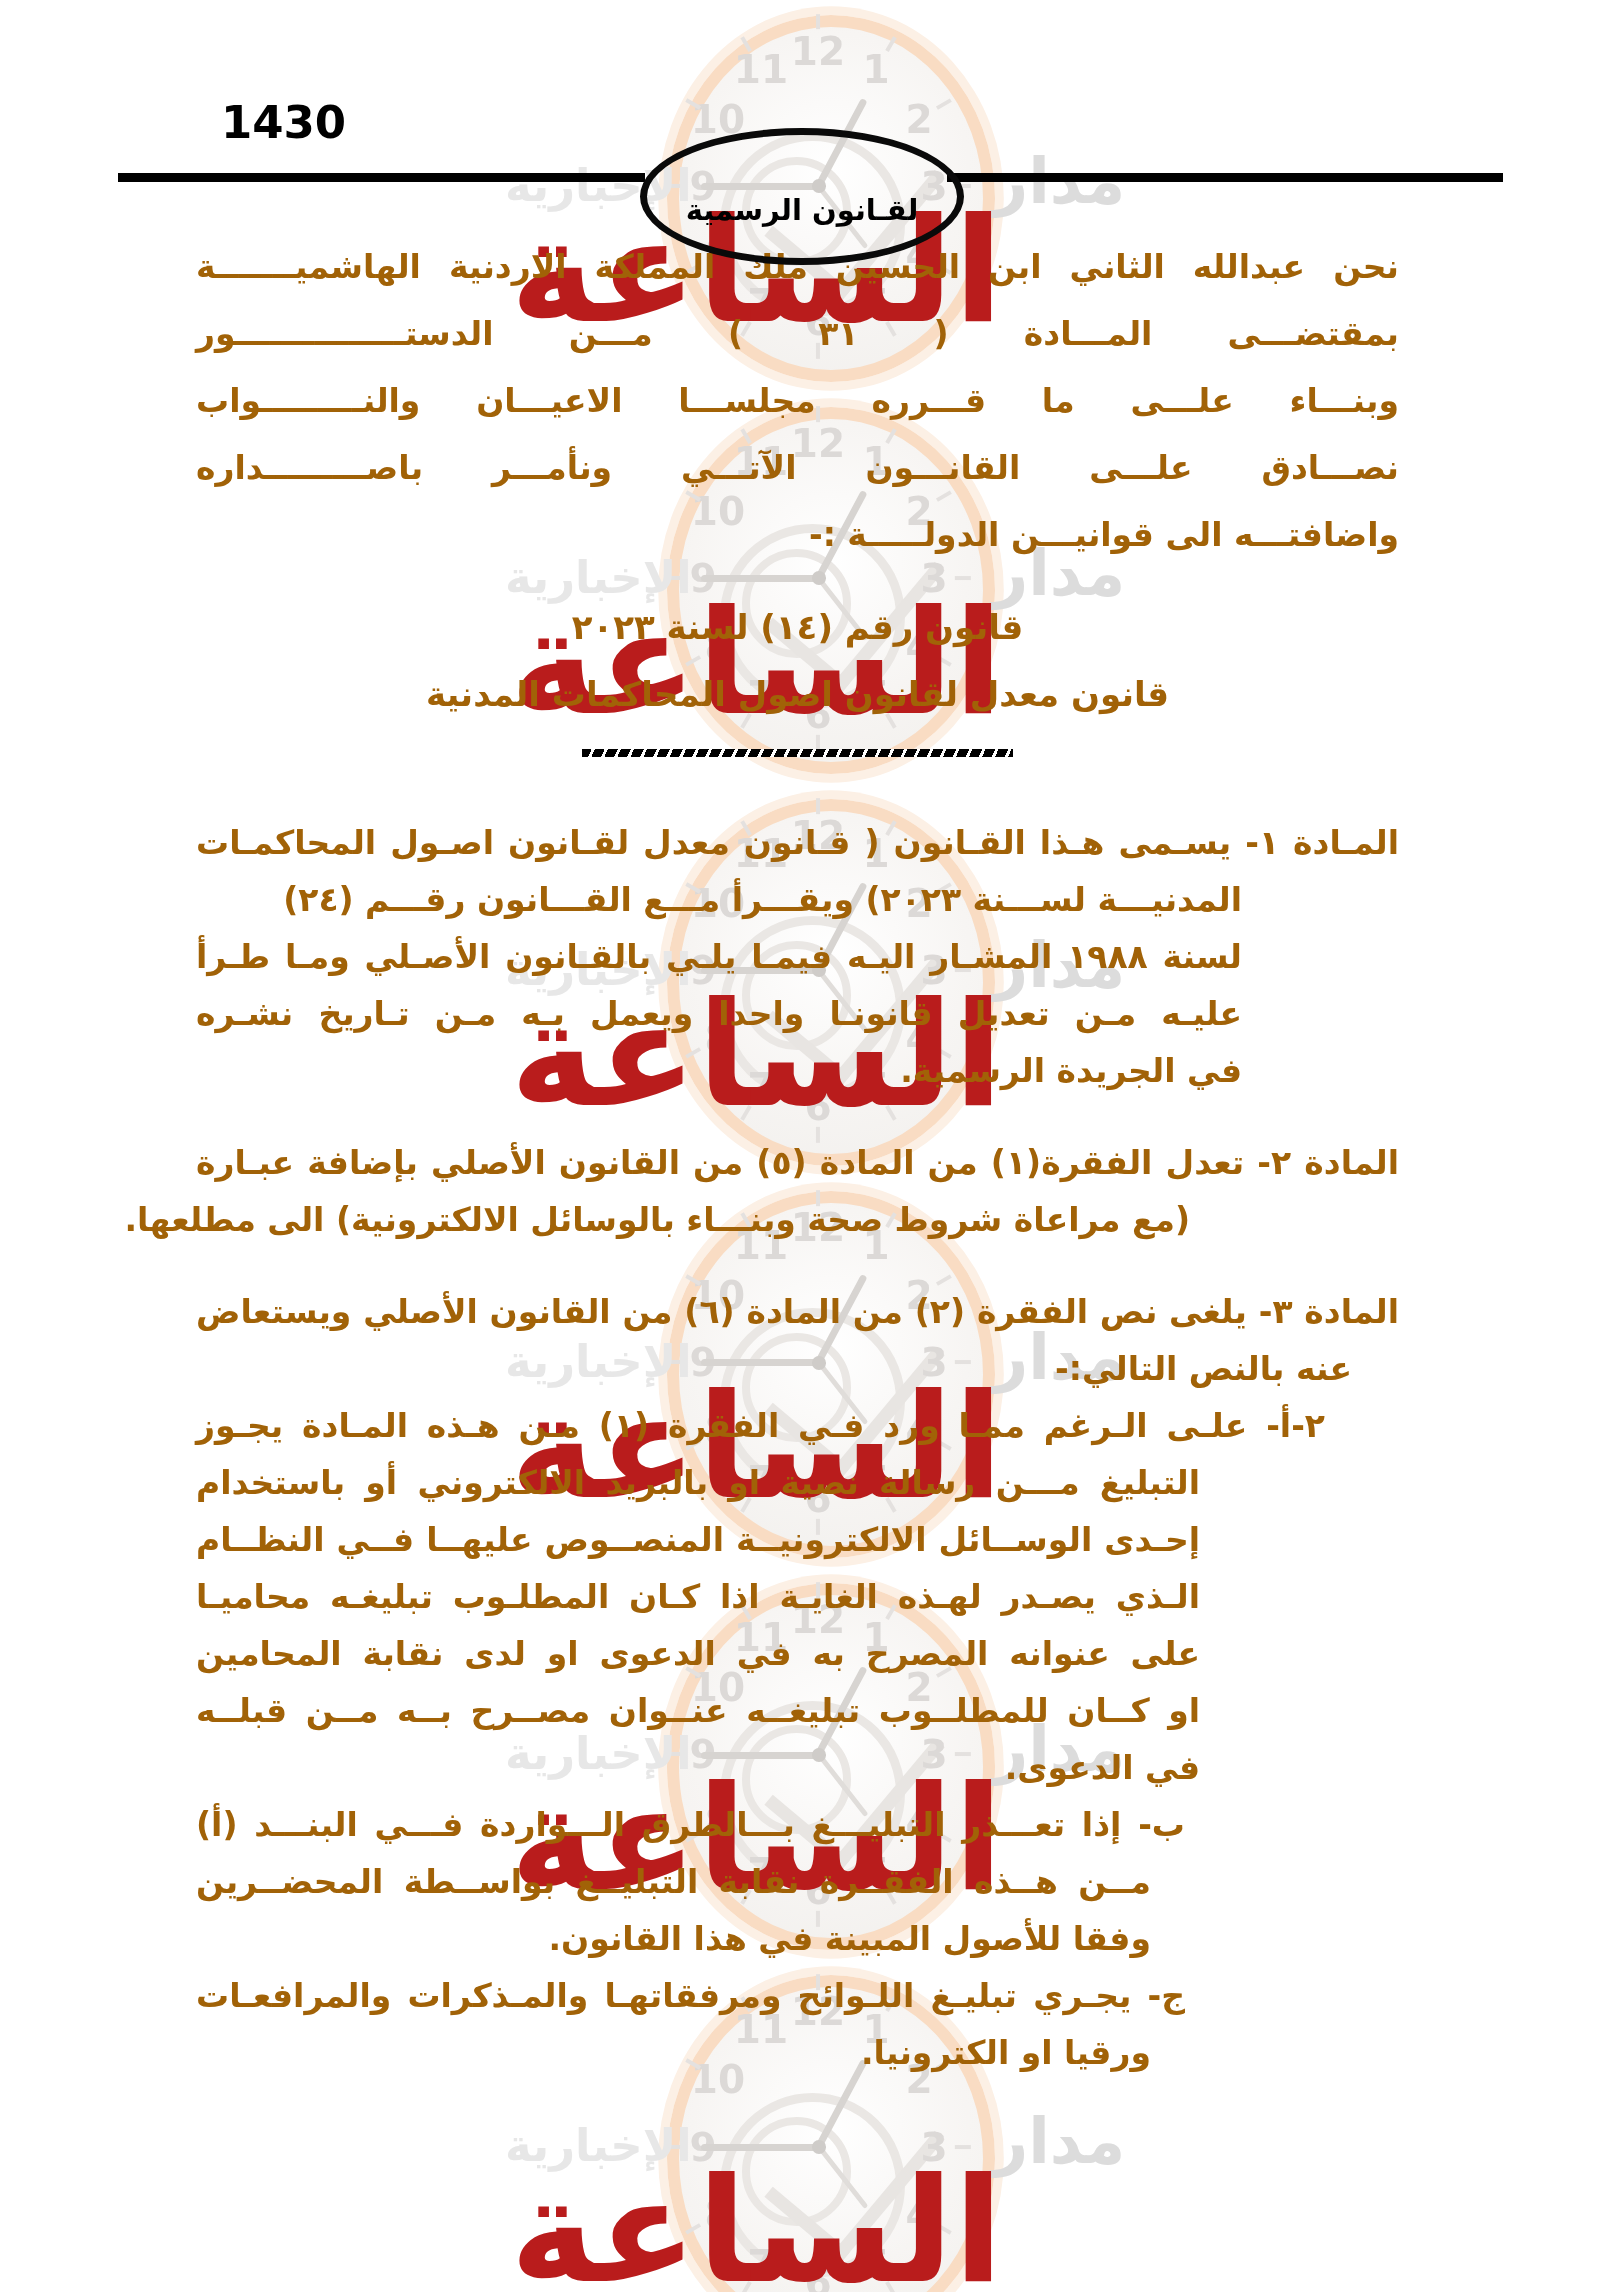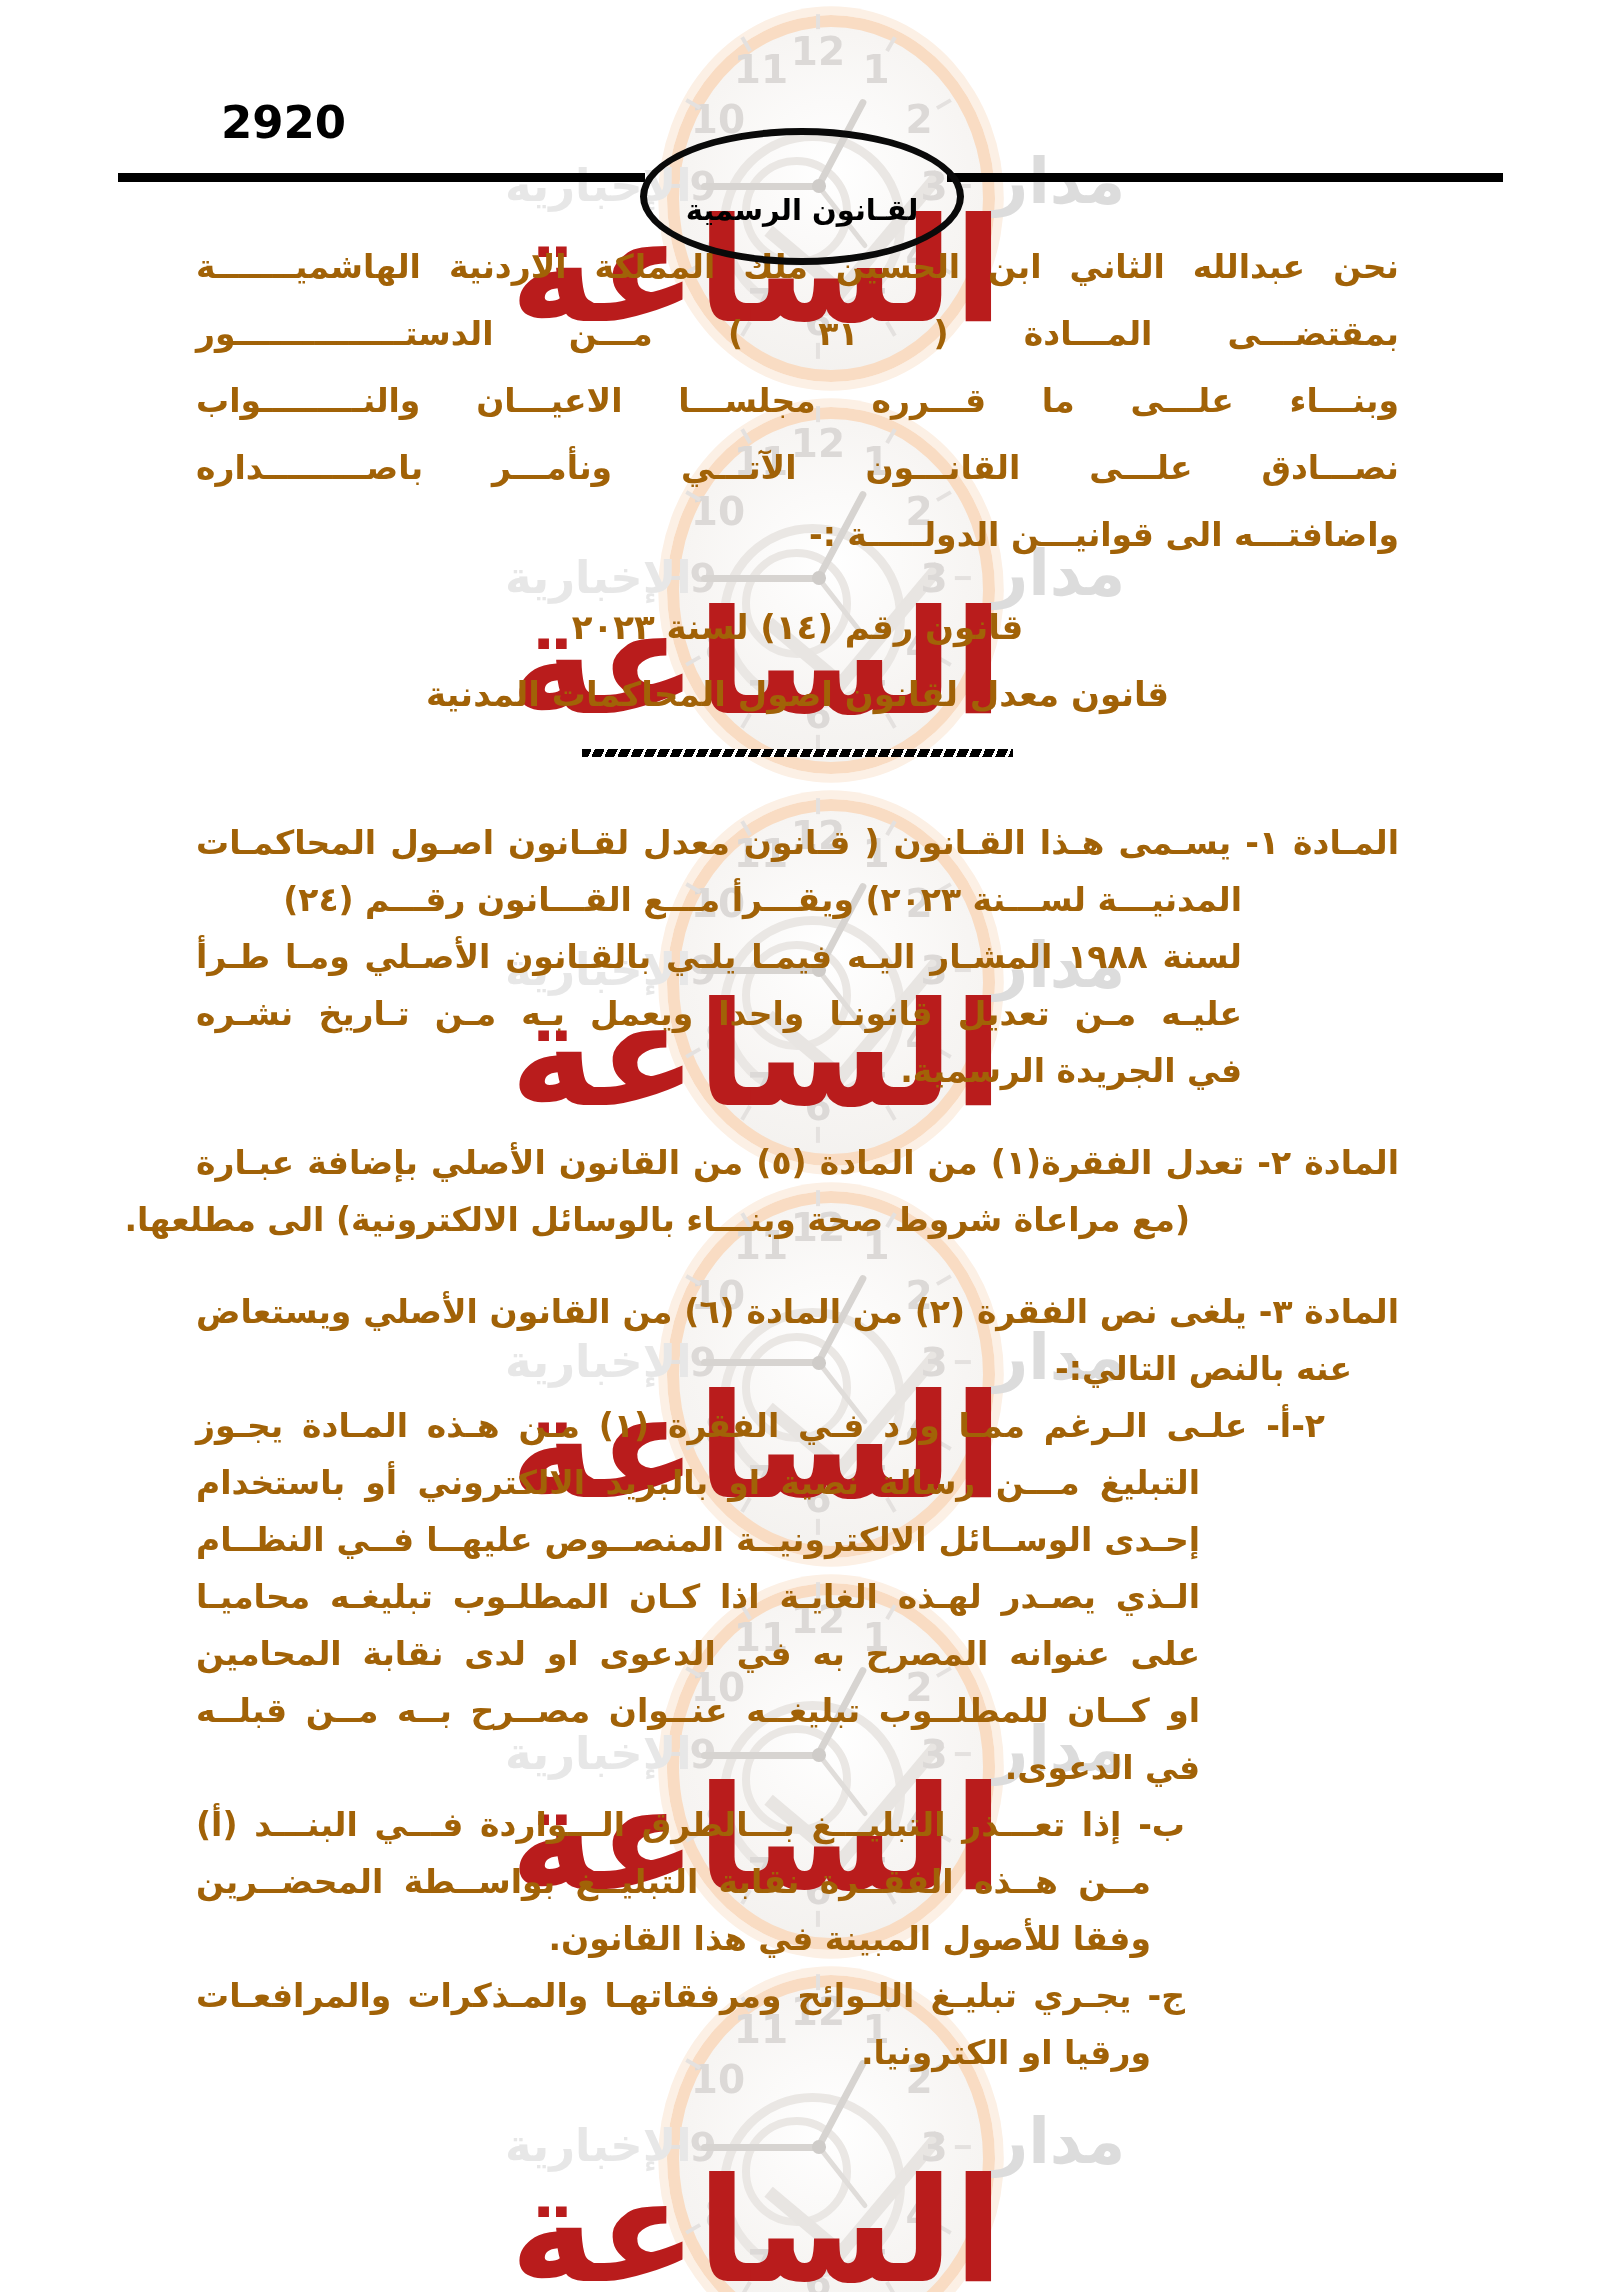--- a/index.html
+++ b/index.html
@@ -280,21 +280,21 @@
       <div class="wm-hand" style="left: 701px; top: 2144px; width: 118px; height: 6.9px;"></div>
       <div class="wm-hand" style="left: 815px; top: 2049px; width: 6.9px; height: 98px; transform-origin: 50% 100%; transform: rotate(28deg);"></div>
       <div class="wm-hand" style="left: 816px; top: 2068px; width: 4.9px; height: 78px; transform-origin: 50% 100%; transform: rotate(142deg); background: rgb(224, 221, 218);"></div>
       <div class="wm-hand" style="left: 812px; top: 2140px; width: 13.7px; height: 13.7px; border-radius: 50%; background: rgb(207, 204, 201);"></div>
       <div class="wm-madar" style="left: 992px; top: 2110px;">مدار</div>
       <div class="wm-ekhbar" style="left: 505px; top: 2123px;">الإخبارية</div>
       <div class="wm-saa" style="left: 510px; top: 2158px;">الساعة</div>
     </div>
 
   <div class="fg">
-    <div class="pagenum">2920</div>
+    <div class="pagenum">1430</div>
     <div class="rule left"></div>
     <div class="rule right"></div>
     <div class="badge">
       <span>لقـانون الرسمية</span>
     </div>
 
     <div class="content">
       <div class="preamble">
           <div class="ln just">نحن عبدالله الثاني ابن الحسين ملك المملكة الاردنية الهاشميـــــــة</div>
           <div class="ln just">بمقتضـــى المـــادة ( ٣١ ) مـــن الدستـــــــــــــــور</div>

